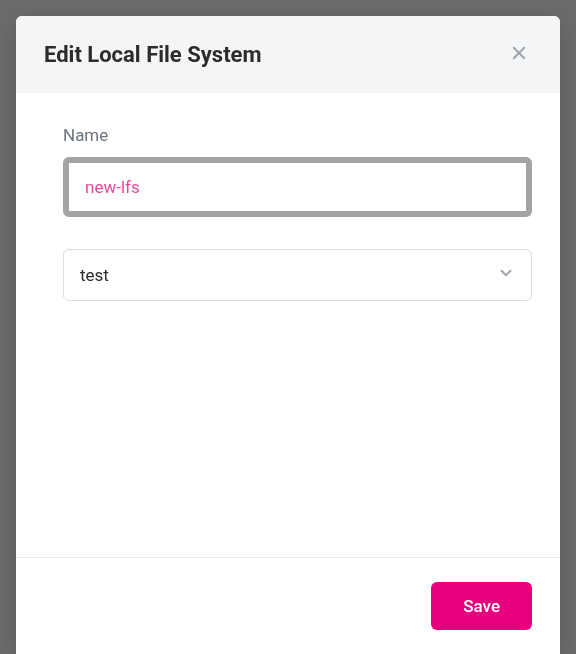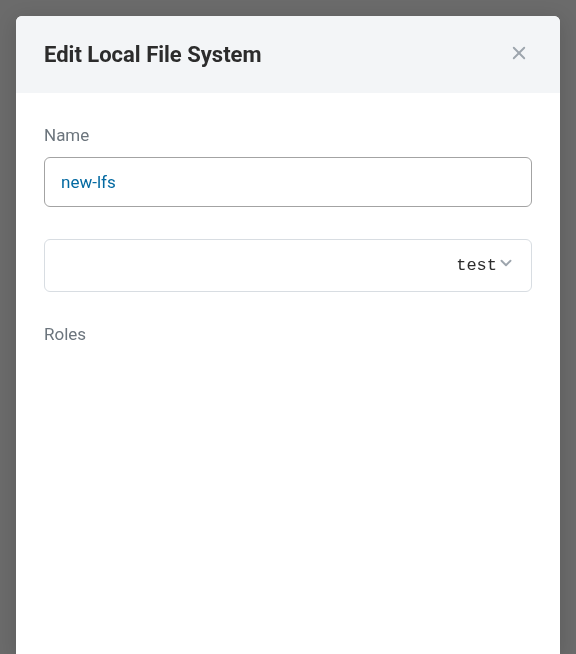--- a/index.html
+++ b/index.html
@@ -50,59 +50,59 @@
       align-items: center;
       justify-content: center;
     }
     .close-btn svg {
       width: 18px;
       height: 18px;
     }
     .modal-body {
       padding: 32px 28px 28px 28px;
       flex: 1;
+      margin-left: 19px;
     }
     .form-group {
       margin-bottom: 32px;
     }
     .form-label {
       display: block;
       font-size: 17px;
       color: #6c757d;
       margin-bottom: 12px;
       font-weight: 400;
     }
     .form-input {
       width: 100%;
       padding: 14px 16px;
       font-size: 17px;
-      color: #0369a1;
-      border: 1px solid #a3a3a3;
+      color: #ec4899;
+      border: 6px solid #a3a3a3;
       border-radius: 6px;
       background: #ffffff;
       outline: none;
       font-family: inherit;
     }
     .form-select {
       width: 100%;
       position: relative;
     }
     .select-box {
       width: 100%;
       padding: 14px 16px;
       font-size: 17px;
       color: #2c2c2c;
       border: 1px solid #d8dde2;
       border-radius: 6px;
       background: #ffffff;
       cursor: pointer;
       display: flex;
       align-items: center;
-      justify-content: flex-end;
-      font-family: Liberation Mono, monospace;
+      justify-content: space-between;
     }
     .chevron {
       color: #9da5ad;
     }
     .chevron svg {
       width: 18px;
       height: 18px;
     }
     .modal-footer {
       border-top: 1px solid #e9ecef;
@@ -151,17 +151,19 @@
           <span class="chevron">
             <svg viewBox="0 0 24 24" fill="none" stroke="currentColor" stroke-width="2.5" stroke-linecap="round" stroke-linejoin="round">
               <polyline points="6 9 12 15 18 9"></polyline>
             </svg>
           </span>
         </div>
       </div>
     </div>
 
     <div class="form-group">
-      <label class="form-label">Roles</label>
     </div>
   </div>
 
+  <div class="modal-footer">
+    <button class="save-btn">Save</button>
+  </div>
 </div>
 
 </body></html>

